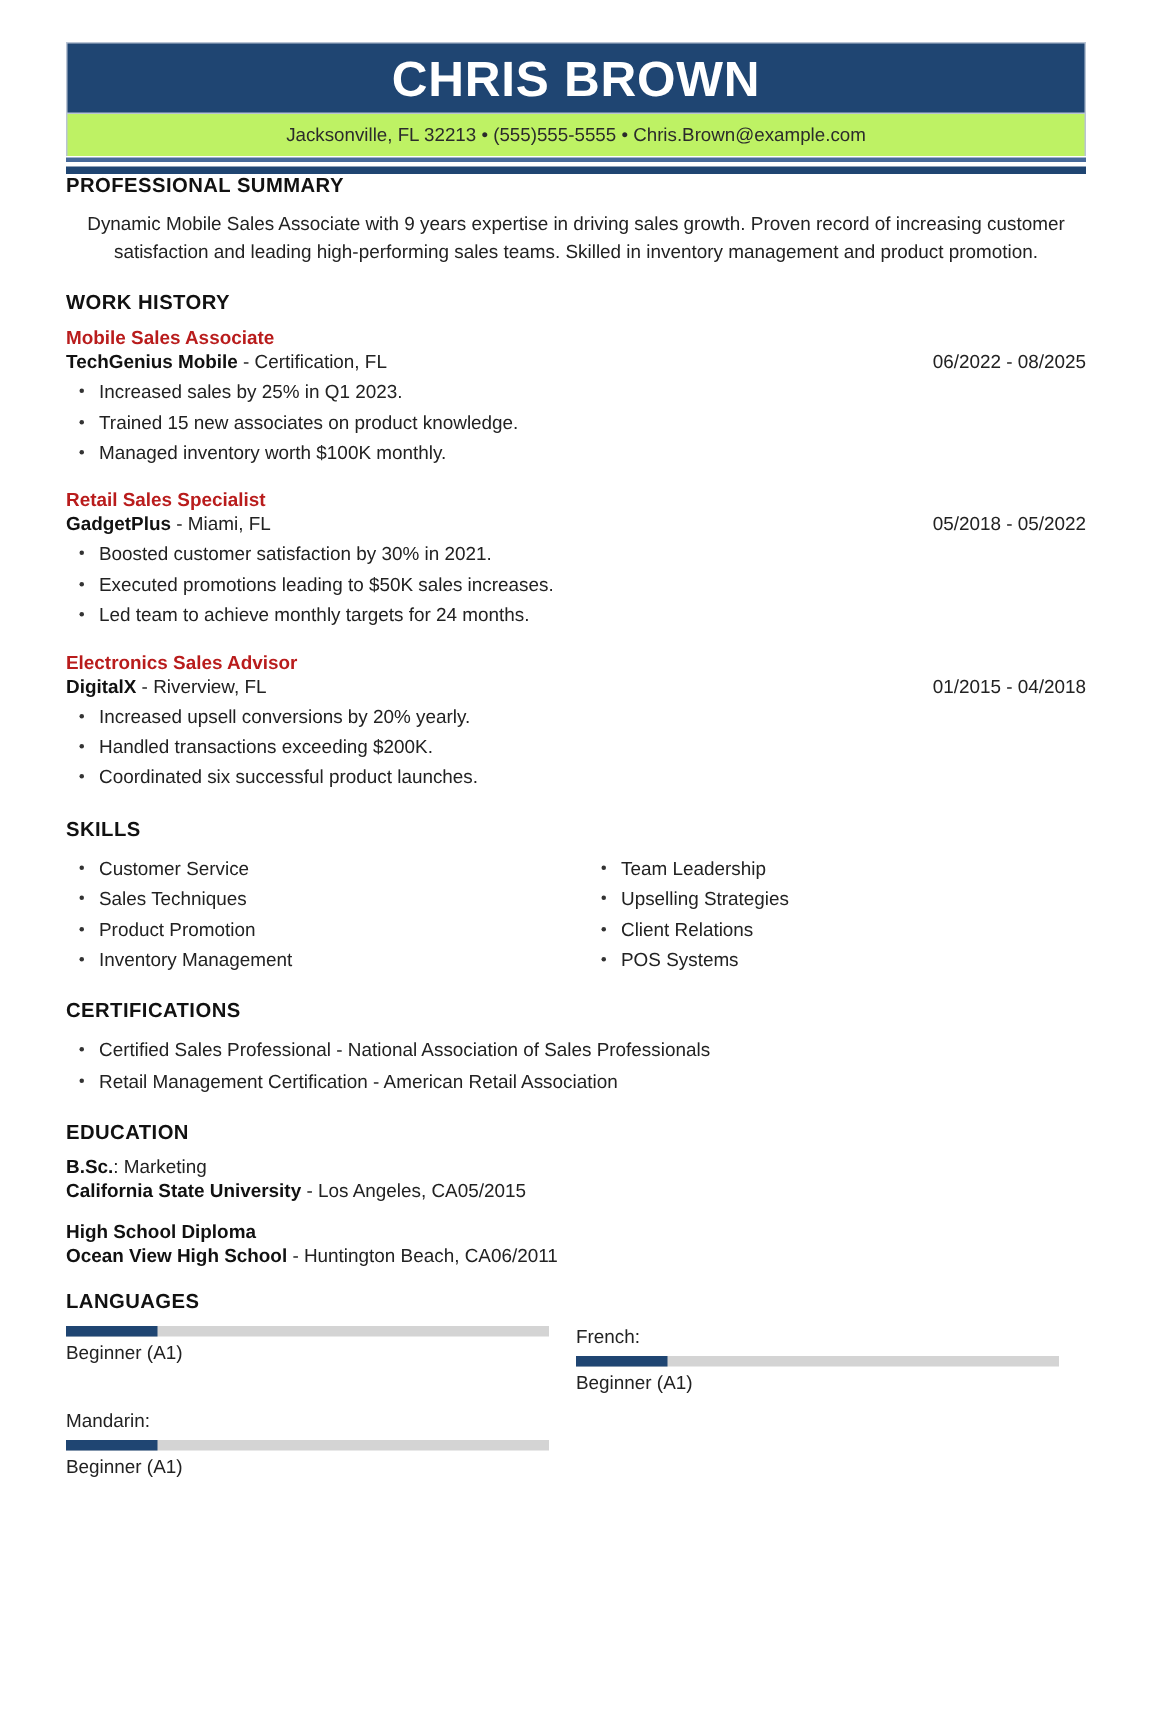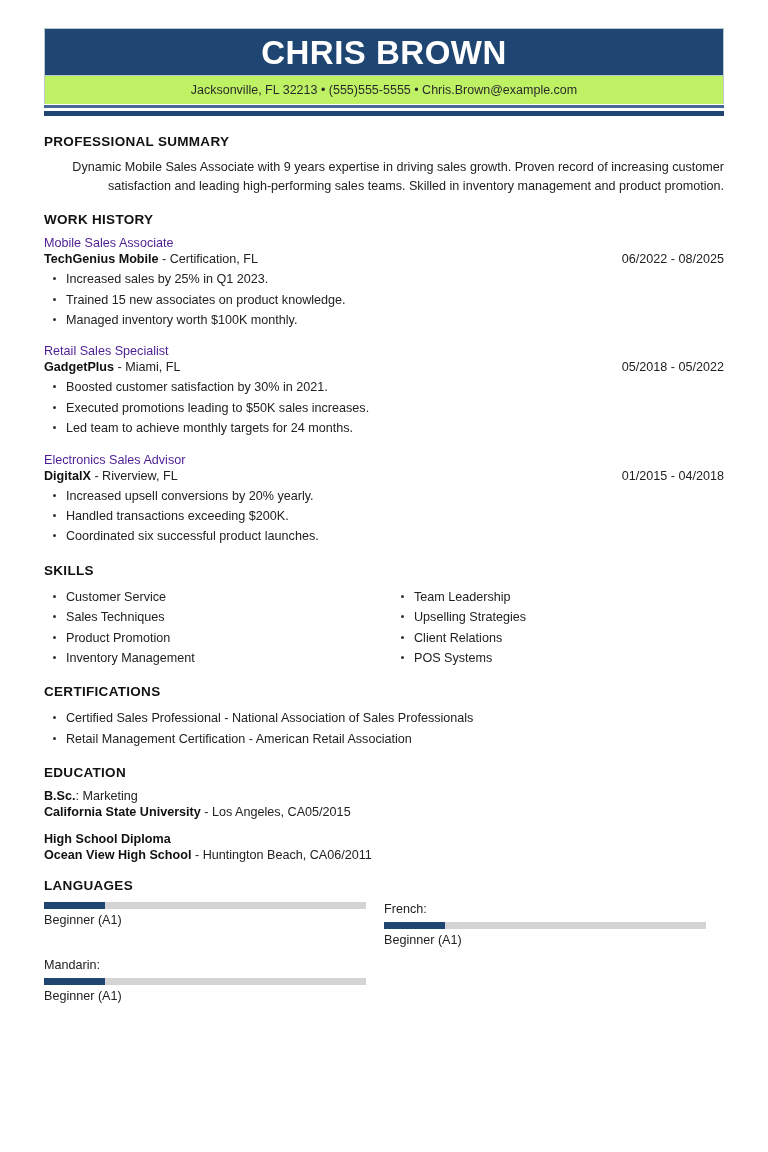--- a/index.html
+++ b/index.html
@@ -75,50 +75,49 @@
   }
 
   .rule-thick {
     height: 5px;
     background: #1f4572;
   }
 
   
   .content {
     margin: 0 44px;
-    padding-top: 18px;
   }
 
   .section { margin-bottom: 2px; }
 
   h2.section-title {
     font-size: 13.5px;
     font-weight: bold;
     letter-spacing: 0.3px;
     color: #111111;
     margin-bottom: 9px;
     margin-top: 16px;
   }
 
   h2.section-title.first { margin-top: 0; }
 
   .summary-text {
     font-size: 12.6px;
     line-height: 1.52;
     color: #222222;
-    text-align: right;
+    text-align: center;
   }
 
   
   .job { margin-bottom: 14px; }
 
   .job-title {
     font-size: 12.6px;
-    font-weight: normal;
-    color: #4c1d95;
+    font-weight: bold;
+    color: #b91c1c;
     margin-bottom: 2px;
   }
 
   .job-line {
     display: flex;
     justify-content: space-between;
     align-items: baseline;
     font-size: 12.6px;
     margin-bottom: 3px;
   }

